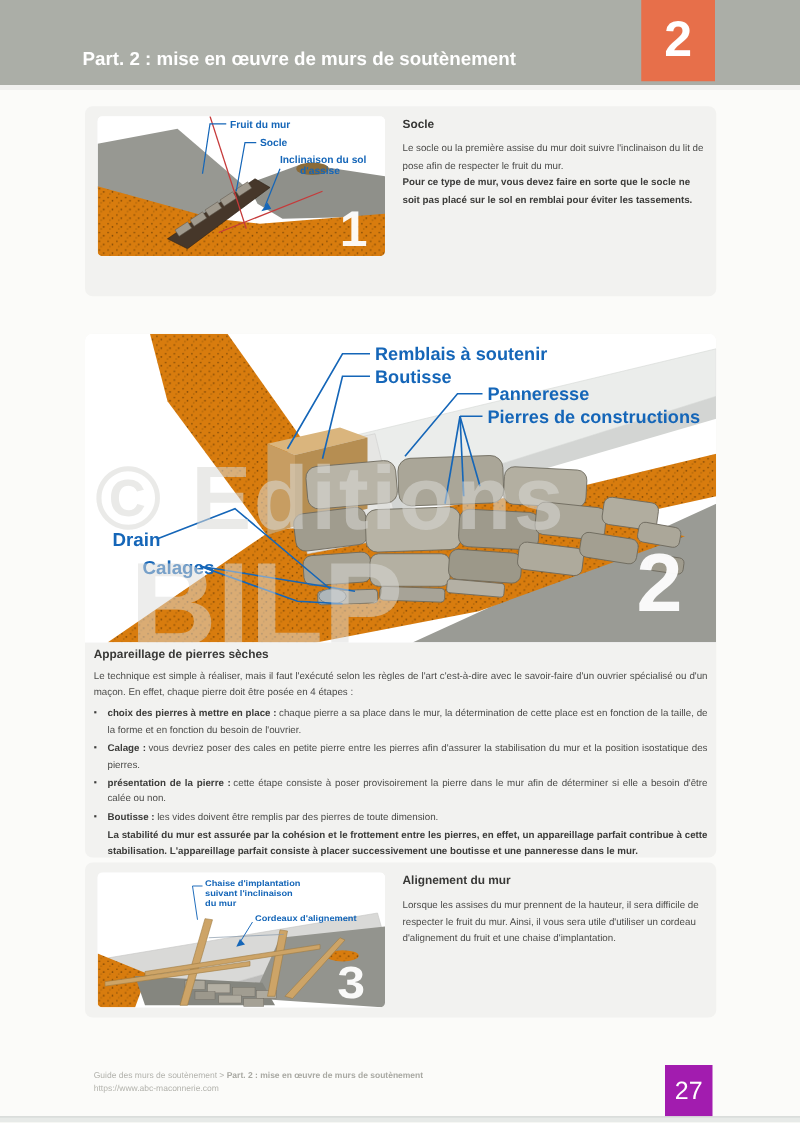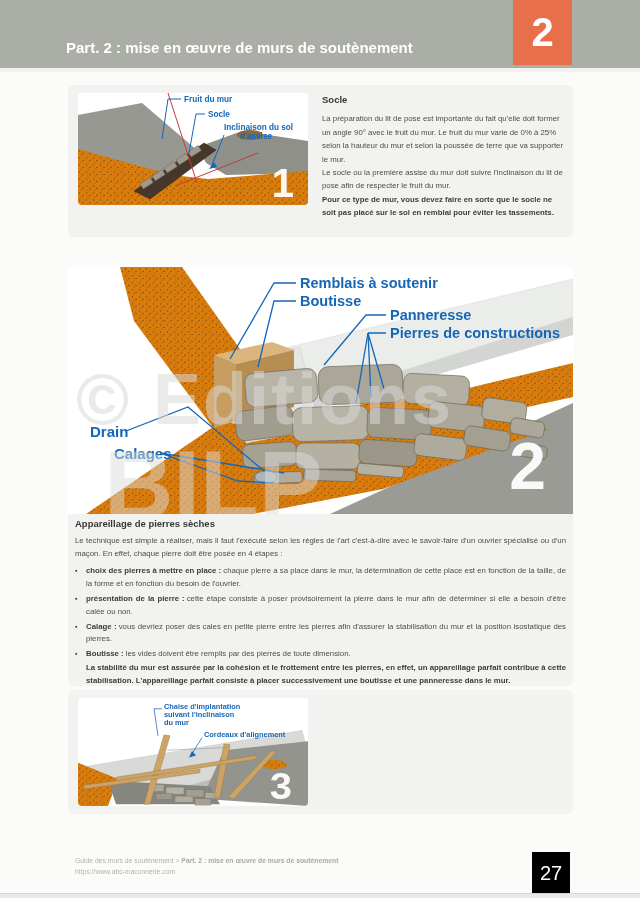--- a/index.html
+++ b/index.html
@@ -49,21 +49,21 @@
 
   
   .wm1{position:absolute;left:8px;top:96px;font-size:72px;font-weight:800;
        color:#d9d9d6;opacity:.55;letter-spacing:2px;line-height:1;white-space:nowrap;pointer-events:none;}
   .wm2{position:absolute;left:0px;top:170px;font-size:96px;font-weight:800;
        color:#dcdcd9;opacity:.5;line-height:1;pointer-events:none;margin-left:36px;}
 
   
   .crumbs{position:absolute;left:75px;top:857px;font-size:6.8px;color:#b3b3ad;}
   .url{position:absolute;left:75px;top:868px;font-size:6.8px;color:#b3b3ad;}
-  .pagenum{position:absolute;left:532px;top:852px;width:38px;height:42px;background:#000000;
+  .pagenum{position:absolute;left:532px;top:852px;width:38px;height:42px;background:#a21caf;
            color:#ffffff;font-size:20px;display:flex;align-items:center;justify-content:center;}
   .bottom-strip{position:absolute;left:0;top:893px;width:640px;height:5px;
                 background:#e7eae8;border-top:1px solid #d3d7d5;}
 </style>
 </head>
 <body>
 
 <div class="page">
 
   <div class="hdr">
@@ -104,21 +104,20 @@
         <polygon points="131,76 136,69 139,74" fill="#1566b8"></polygon>
         <text class="lbl" x="106" y="9" font-size="8.2">Fruit du mur</text>
         <text class="lbl" x="130" y="24" font-size="8.2">Socle</text>
         <text class="lbl" x="146" y="37" font-size="8.2">Inclinaison du sol</text>
         <text class="lbl" x="162" y="46" font-size="8.2">d'assise</text>
         <text class="num" x="216" y="104" text-anchor="end" font-size="40">1</text>
       </svg>
     </div>
     <div class="txt">
       <h3>Socle</h3>
-      <p>La préparation du lit de pose est importante du fait qu'elle doit former un angle 90° avec le fruit du mur. Le fruit du mur varie de 0% à 25% selon la hauteur du mur et selon la poussée de terre que va supporter le mur.</p>
       <p>Le socle ou la première assise du mur doit suivre l'inclinaison du lit de pose afin de respecter le fruit du mur.</p>
       <p class="b">Pour ce type de mur, vous devez faire en sorte que le socle ne soit pas placé sur le sol en remblai pour éviter les tassements.</p>
     </div>
   </div>
 
   <div class="panel panel2">
     <div class="fig fig2">
       <svg width="505" height="247" viewBox="0 0 505 247" preserveAspectRatio="none">
         <defs>
           <pattern id="sp2" width="7" height="7" patternUnits="userSpaceOnUse">
@@ -187,25 +186,25 @@
     <div class="sec2txt">
       <h3>Appareillage de pierres sèches</h3>
       <p class="intro">Le technique est simple à réaliser, mais il faut l'exécuté selon les règles de l'art c'est-à-dire avec le savoir-faire d'un ouvrier spécialisé ou d'un maçon. En effet, chaque pierre doit être posée en 4 étapes :</p>
       <ul>
         <li>
           <span class="marker">▪</span>
           <span class="lead">choix des pierres à mettre en place :</span><span>chaque pierre a sa place dans le mur, la détermination de cette place est en fonction de la taille, de la forme et en fonction du besoin de l'ouvrier.</span>
         </li>
         <li>
           <span class="marker">▪</span>
+          <span class="lead">Calage :</span><span>vous devriez poser des cales en petite pierre entre les pierres afin d'assurer la stabilisation du mur et la position isostatique des pierres.</span>
+        </li>
+        <li>
+          <span class="marker">▪</span>
           <span class="lead">présentation de la pierre :</span><span>cette étape consiste à poser provisoirement la pierre dans le mur afin de déterminer si elle a besoin d'être calée ou non.</span>
-        </li>
-        <li>
-          <span class="marker">▪</span>
-          <span class="lead">Calage :</span><span>vous devriez poser des cales en petite pierre entre les pierres afin d'assurer la stabilisation du mur et la position isostatique des pierres.</span>
         </li>
         <li>
           <span class="marker">▪</span>
           <span class="lead">Boutisse :</span><span>les vides doivent être remplis par des pierres de toute dimension.</span>
           <div class="b closing">La stabilité du mur est assurée par la cohésion et le frottement entre les pierres, en effet, un appareillage parfait contribue à cette stabilisation. L'appareillage parfait consiste à placer successivement une boutisse et une panneresse dans le mur.</div>
         </li>
       </ul>
     </div>
   </div>
 
@@ -247,20 +246,24 @@
         <polyline points="84,12 76,12 80,42" fill="none" stroke="#1566b8" stroke-width="0.8"></polyline>
         <line x1="124" y1="44" x2="114" y2="62" stroke="#1566b8" stroke-width="0.8"></line>
         <polygon points="111,66 114,59 118,64" fill="#1566b8"></polygon>
         <text class="lbl" x="86" y="12" font-size="7.4">Chaise d'implantation</text>
         <text class="lbl" x="86" y="21" font-size="7.4">suivant l'inclinaison</text>
         <text class="lbl" x="86" y="30" font-size="7.4">du mur</text>
         <text class="lbl" x="126" y="43" font-size="7.4">Cordeaux d'alignement</text>
         <text class="num" x="214" y="112" text-anchor="end" font-size="40">3</text>
       </svg>
     </div>
+    <div class="txt">
+      <h3>Alignement du mur</h3>
+      <p>Lorsque les assises du mur prennent de la hauteur, il sera difficile de respecter le fruit du mur. Ainsi, il vous sera utile d'utiliser un cordeau d'alignement du fruit et une chaise d'implantation.</p>
+    </div>
   </div>
 
   <div class="crumbs">
     <span>Guide des murs de soutènement &gt; </span><span class="b" style="color:#a9a9a3">Part. 2 : mise en œuvre de murs de soutènement</span>
   </div>
   <div class="url">https://www.abc-maconnerie.com</div>
   <div class="pagenum">27</div>
   <div class="bottom-strip"></div>
 
 </div>

